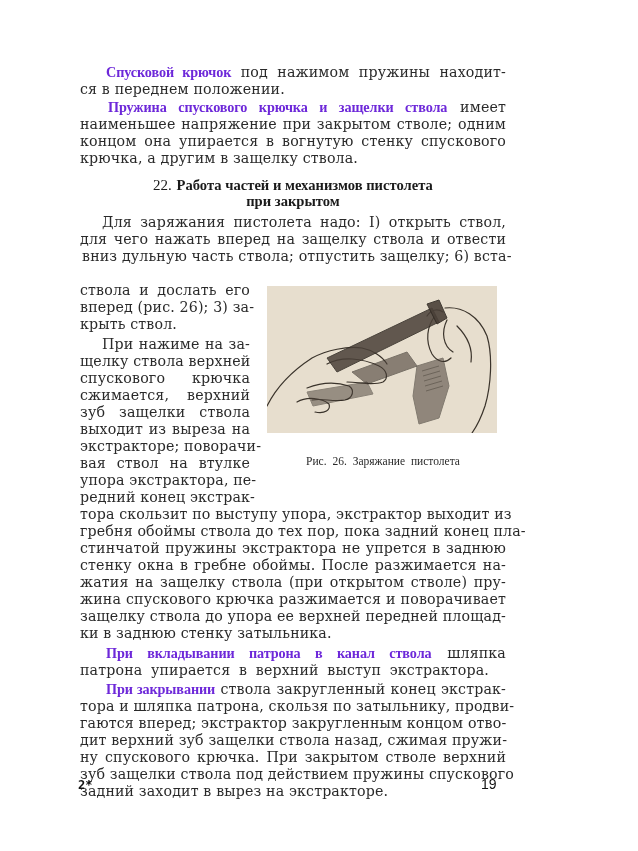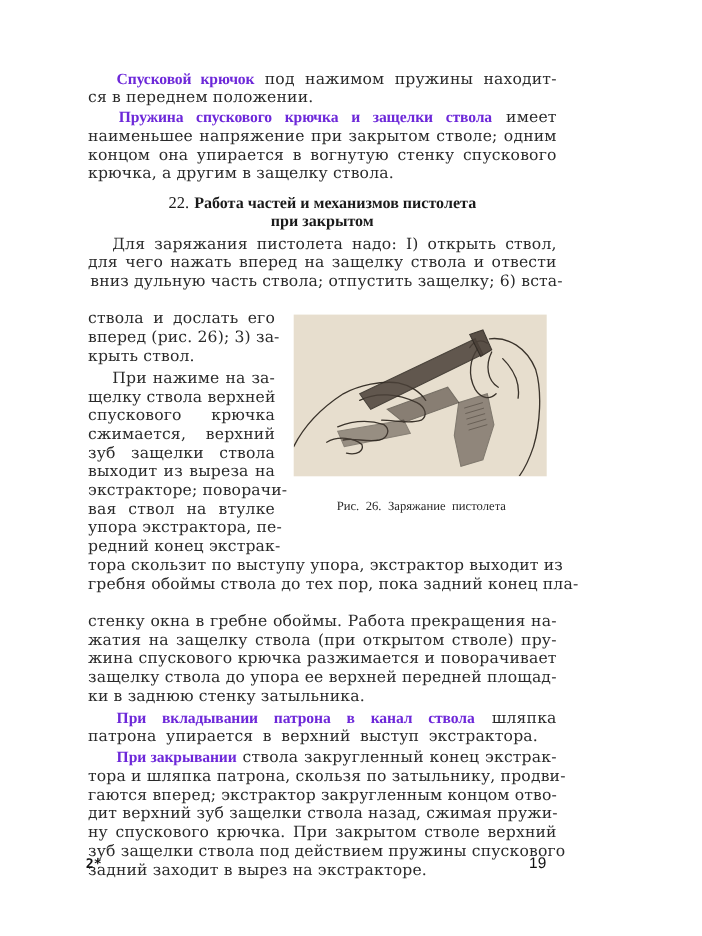--- a/index.html
+++ b/index.html
@@ -51,21 +51,22 @@
   <div class="line jn" style="top:370px;">спускового крючка</div>
   <div class="line jn" style="top:387px;">сжимается, верхний</div>
   <div class="line jn" style="top:404px;">зуб защелки ствола</div>
   <div class="line jn" style="top:421px;">выходит из выреза на</div>
   <div class="line jn" style="top:438px;">экстракторе; поворачи-</div>
   <div class="line jn" style="top:455px;">вая ствол на втулке</div>
   <div class="line jn" style="top:472px;">упора экстрактора, пе-</div>
   <div class="line jn" style="top:489px;">редний конец экстрак-</div>
   <div class="line j" style="top:506px;">тора скользит по выступу упора, экстрактор выходит из</div>
   <div class="line j" style="top:523px;">гребня обоймы ствола до тех пор, пока задний конец пла-</div>
-  <div class="line j" style="top:557px;">стенку окна в гребне обоймы. Работа прекращения на-</div>
+  <div class="line j" style="top:540px;">стинчатой пружины экстрактора не упрется в заднюю</div>
+  <div class="line j" style="top:557px;">стенку окна в гребне обоймы. После разжимается на-</div>
   <div class="line j" style="top:574px;">жатия на защелку ствола (при открытом стволе) пру-</div>
   <div class="line j" style="top:608px;">защелку ствола до упора ее верхней передней площад-</div>
   <div class="line j" style="top:591px;">жина спускового крючка разжимается и поворачивает</div>
   <div class="line" style="top:625px;">ки в заднюю стенку затыльника.</div>
 
   <div class="line j" style="top:645px; padding-left:26px; width:400px;"><b>При вкладывании патрона в канал ствола</b> <span>шляпка</span></div>
   <div class="line" style="top:662px; word-spacing:4px;">патрона упирается в верхний выступ экстрактора.</div>
 
   <div class="line j" style="top:681px; padding-left:26px; width:400px;"><b>При закрывании</b> <span>ствола закругленный конец экстрак-</span></div>
   <div class="line j" style="top:698px;">тора и шляпка патрона, скользя по затыльнику, продви-</div>

